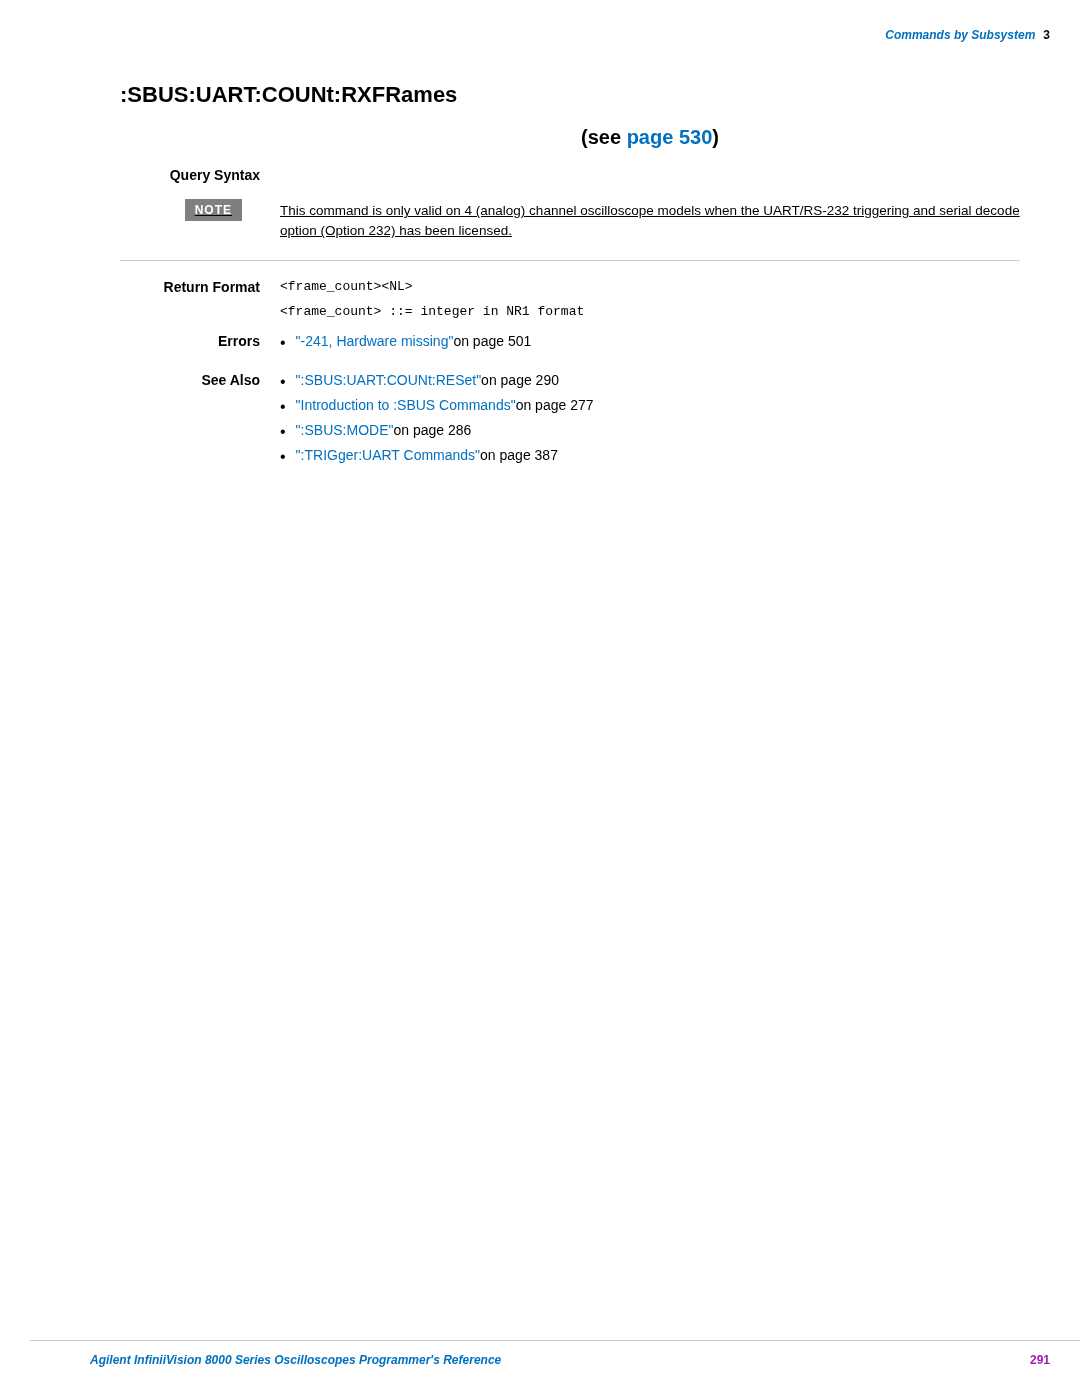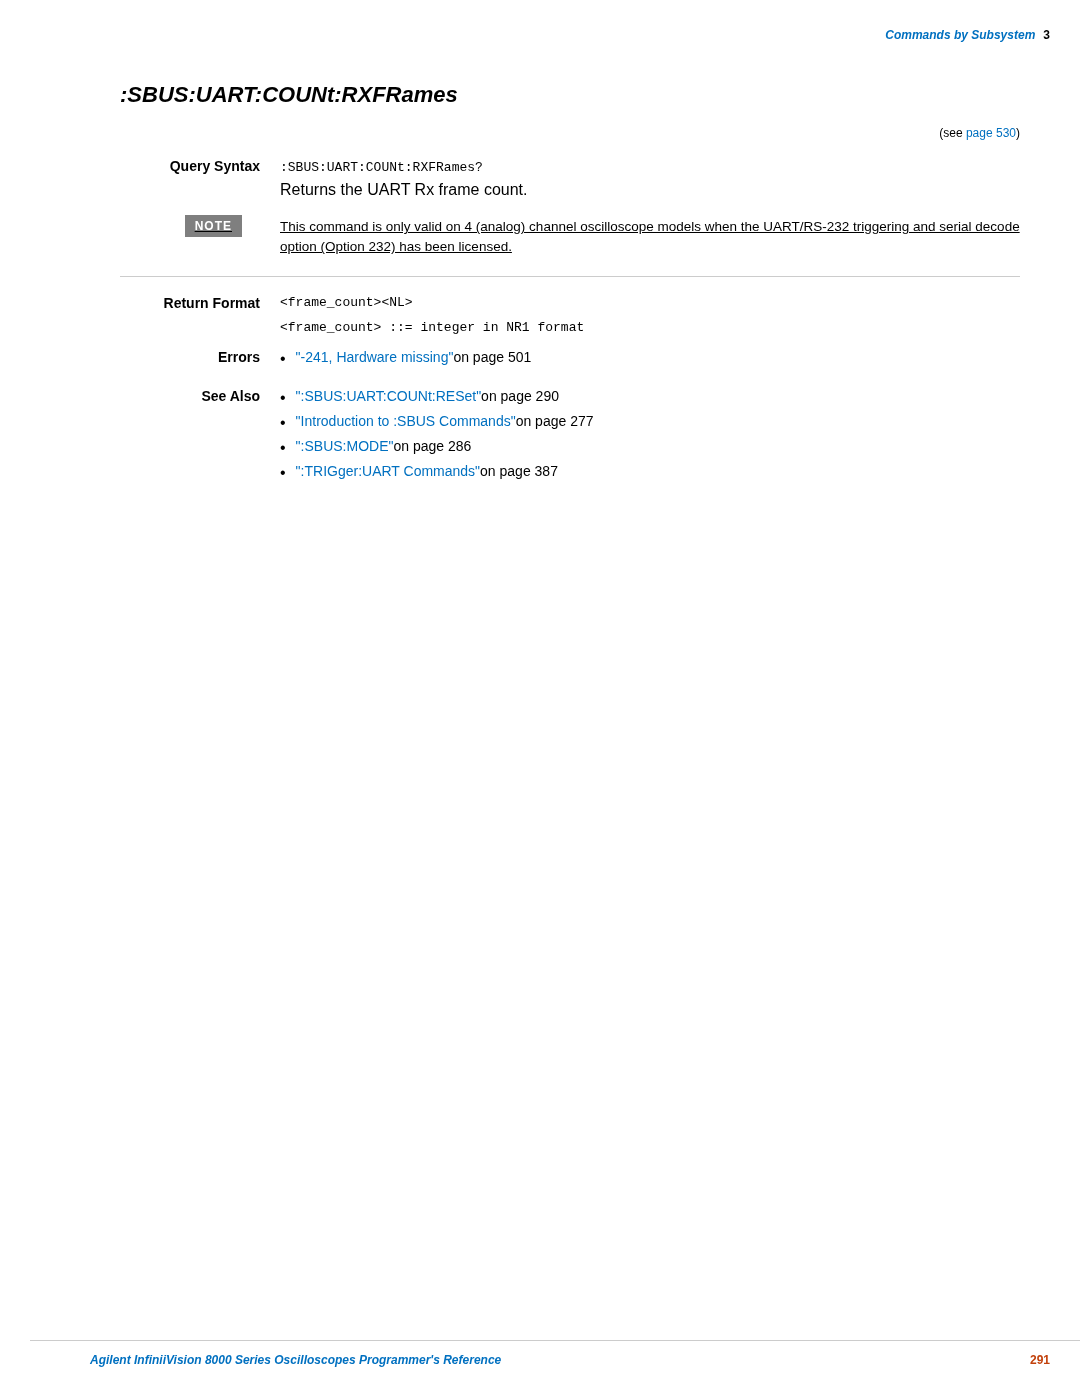--- a/index.html
+++ b/index.html
@@ -54,30 +54,30 @@
       padding: 30px 90px 60px 90px;
     }
 
     
     .section-title {
       font-size: 22px;
       font-weight: bold;
       color: #000000;
       margin-bottom: 18px;
       font-family: Arial, Helvetica, sans-serif;
-      font-style: italic;
     }
 
     
     .see-page {
-      text-align: right;
-      font-size: 12px;
+      text-align: center;
+      font-size: 20px;
       color: #000000;
       margin-bottom: 18px;
       margin-left: 160px;
+      font-weight: bold;
     }
 
     .see-page a, .link {
       color: #0070c0;
       text-decoration: none;
     }
 
     
     .doc-row {
       display: flex;
@@ -190,21 +190,21 @@
 
     .footer-left {
       font-size: 12px;
       color: #0070c0;
       font-style: italic;
       font-weight: bold;
     }
 
     .footer-right {
       font-size: 12px;
-      color: #c2410c;
+      color: #a21caf;
       font-weight: bold;
       text-align: right;
     }
 
     .section-title-area {
       margin-bottom: 10px;
     }
   </style>
 </head>
 <body>
@@ -221,24 +221,20 @@
     <div class="section-title-area">
       <div class="section-title">:SBUS:UART:COUNt:RXFRames</div>
     </div>
 
     <div class="see-page">
       <span>(see </span><a class="link">page 530</a><span>)</span>
     </div>
 
     <div class="doc-row">
       <div class="doc-label">Query Syntax</div>
-      <div class="doc-content">
-        <span class="mono">:SBUS:UART:COUNt:RXFRames?</span>
-        <div class="returns-text">Returns the UART Rx frame count.</div>
-      </div>
     </div>
 
     <div class="note-box">
       <div style="min-width:160px; text-align:right; padding-right:20px; flex-shrink:0;">
         <span class="note-label-box">NOTE</span>
       </div>
       <div class="note-content">This command is only valid on 4 (analog) channel oscilloscope models when the UART/RS-232 triggering and serial decode option (Option 232) has been licensed.</div>
     </div>
 
     <hr class="divider">

